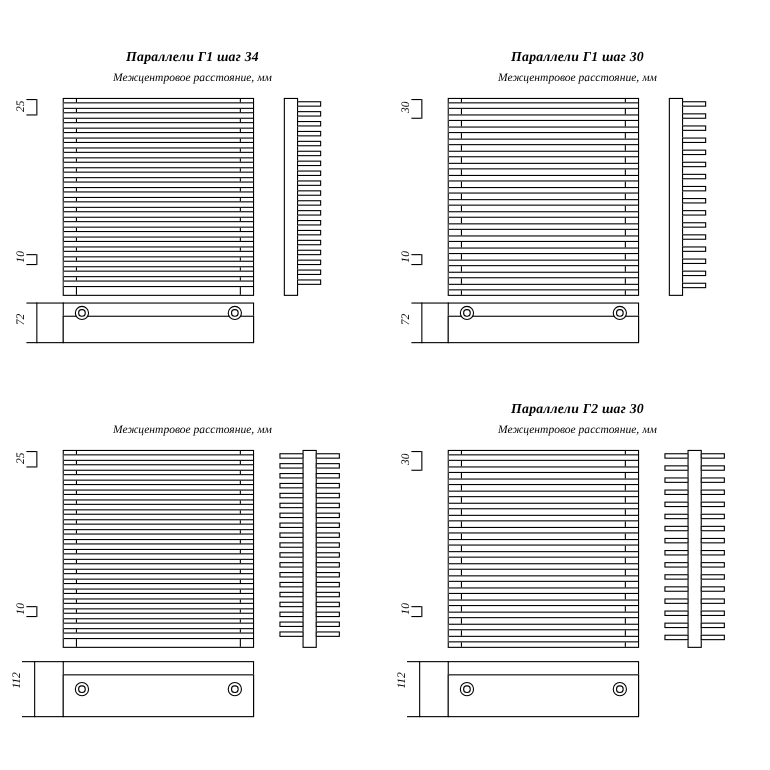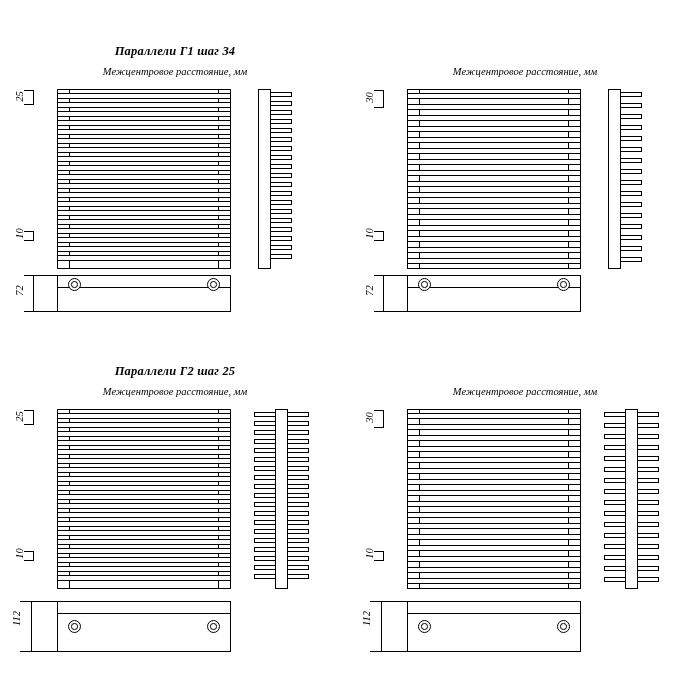--- a/index.html
+++ b/index.html
@@ -199,20 +199,21 @@
     </div>
     <div>
       <div class="dimline hline" style="left:24px;top:275px;width:34px;"></div>
       <div class="dimline hline" style="left:24px;top:311px;width:34px;"></div>
       <div class="dimline vline" style="left:33px;top:275px;height:37px;"></div>
       <div class="dimtext rot" style="left:6px;top:285px;width:26px;text-align:center;">72</div>
     </div>
   </div>
 
   <div class="panel p-tr">
+    <div class="title">Параллели Г1 шаг 30</div>
     <div class="subtitle">Межцентровое расстояние, мм</div>
 
     <div class="front" style="left:57px;top:89px;width:174px;height:180px;">
       <div class="vrail" style="left:11px;"></div>
       <div class="vrail" style="right:11px;"></div>
       <div class="bar" style="top:3px;"></div>
       <div class="bar" style="top:14px;"></div>
       <div class="bar" style="top:25px;"></div>
       <div class="bar" style="top:36px;"></div>
       <div class="bar" style="top:47px;"></div>
@@ -269,21 +270,20 @@
     </div>
     <div>
       <div class="dimline hline" style="left:24px;top:275px;width:34px;"></div>
       <div class="dimline hline" style="left:24px;top:311px;width:34px;"></div>
       <div class="dimline vline" style="left:33px;top:275px;height:37px;"></div>
       <div class="dimtext rot" style="left:6px;top:285px;width:26px;text-align:center;">72</div>
     </div>
   </div>
 
   <div class="panel p-bl">
-    <div class="title" style="top:14px;">Параллели Г2 шаг 25</div>
     <div class="subtitle" style="top:36px;">Межцентровое расстояние, мм</div>
 
     <div class="front" style="left:57px;top:59px;width:174px;height:180px;">
       <div class="vrail" style="left:11px;"></div>
       <div class="vrail" style="right:11px;"></div>
       <div class="bar" style="top:3px;"></div>
       <div class="bar" style="top:12px;"></div>
       <div class="bar" style="top:21px;"></div>
       <div class="bar" style="top:30px;"></div>
       <div class="bar" style="top:39px;"></div>
@@ -365,20 +365,21 @@
     </div>
     <div>
       <div class="dimline hline" style="left:20px;top:251px;width:38px;"></div>
       <div class="dimline hline" style="left:20px;top:301px;width:38px;"></div>
       <div class="dimline vline" style="left:31px;top:251px;height:51px;"></div>
       <div class="dimtext rot" style="left:0px;top:263px;width:32px;text-align:center;">112</div>
     </div>
   </div>
 
   <div class="panel p-br">
+    <div class="title" style="top:14px;">Параллели Г2 шаг 30</div>
     <div class="subtitle" style="top:36px;">Межцентровое расстояние, мм</div>
 
     <div class="front" style="left:57px;top:59px;width:174px;height:180px;">
       <div class="vrail" style="left:11px;"></div>
       <div class="vrail" style="right:11px;"></div>
       <div class="bar" style="top:3px;"></div>
       <div class="bar" style="top:14px;"></div>
       <div class="bar" style="top:25px;"></div>
       <div class="bar" style="top:36px;"></div>
       <div class="bar" style="top:47px;"></div>

